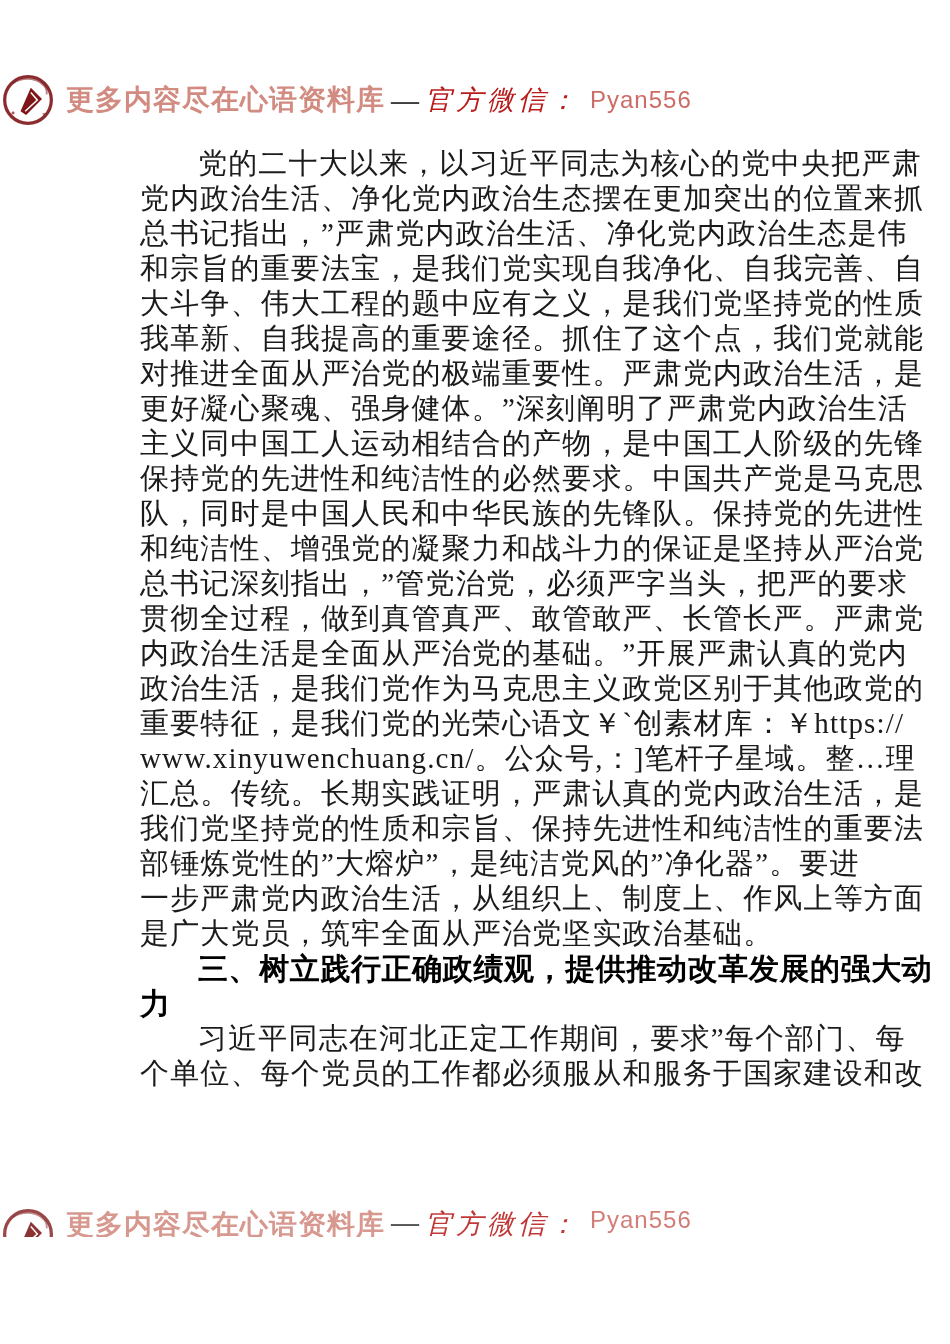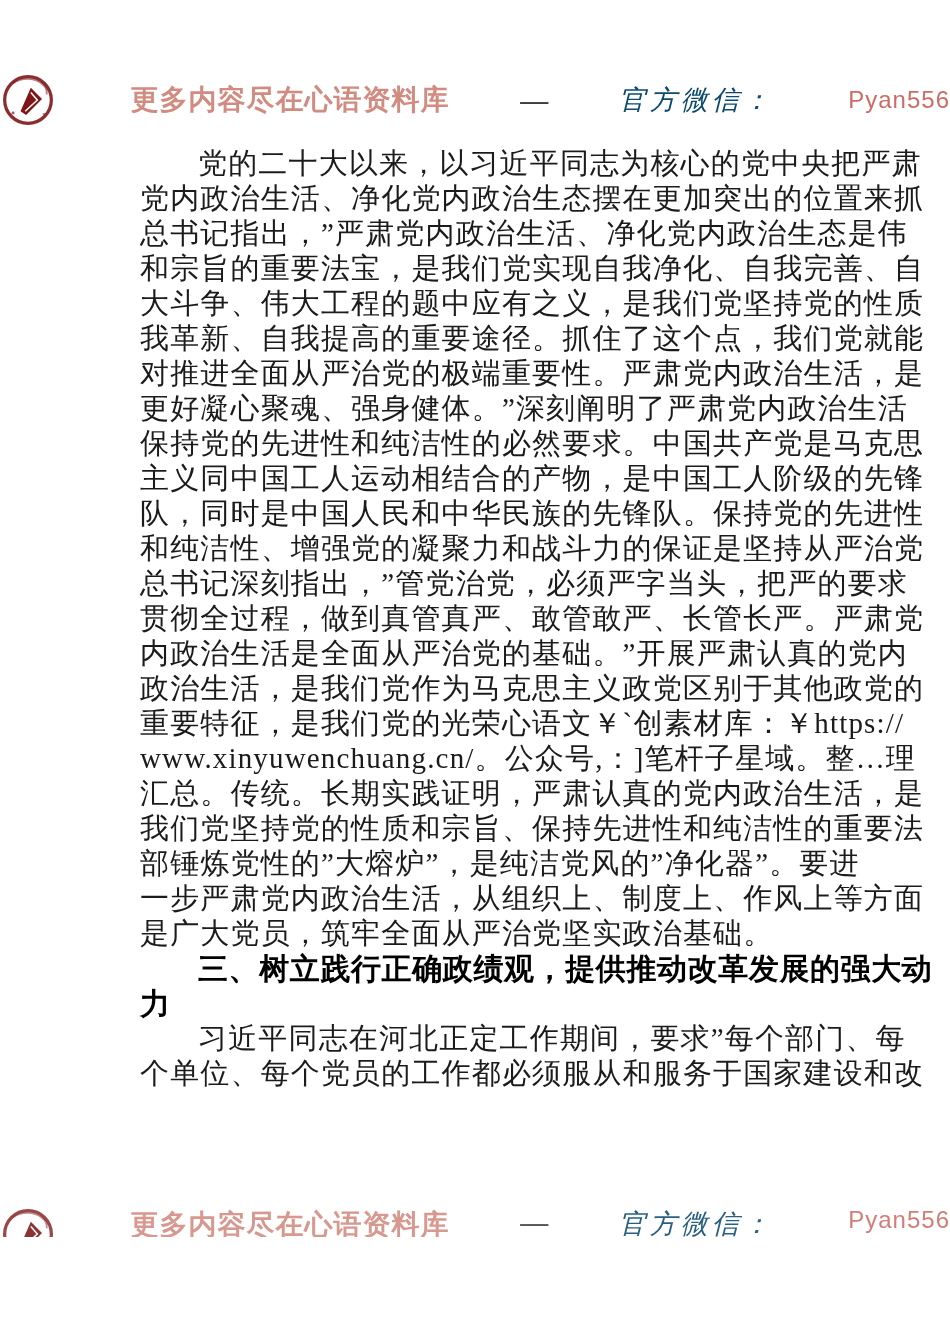--- a/index.html
+++ b/index.html
@@ -6,35 +6,35 @@
   .page{
     position:relative;
     width:950px;height:1344px;
     background:#ffffff;
     overflow:hidden;
     font-family:"Liberation Serif","DejaVu Serif",serif;
   }
   
   .watermark{
     position:absolute;left:0;right:0;
-    display:flex;align-items:center;justify-content:space-between;
-    gap:0;
+    display:flex;align-items:center;justify-content:flex-start;
+    gap:10px;
     white-space:nowrap;
   }
   .watermark.header{top:70px;height:60px;}
   .watermark.footer{top:1206px;height:31px;overflow:hidden;opacity:.88;align-items:flex-start;}
   .watermark .logo{flex:0 0 auto;width:56px;height:56px;}
   .wm-main{
     font-size:28px;font-weight:bold;letter-spacing:1px;
     color:#d28b80;
     font-family:"Liberation Serif","DejaVu Serif",serif;
   }
   .wm-dash{font-size:28px;font-weight:bold;color:#3f3f3f;margin:0 -4px;}
   .wm-label{
-    font-size:27px;color:#0c4a6e;font-style:italic;letter-spacing:4px;
+    font-size:27px;color:#b91c1c;font-style:italic;letter-spacing:4px;
     font-family:"DejaVu Serif","Liberation Serif",serif;
   }
   .wm-id{
     font-size:24px;color:#cd6c66;letter-spacing:1px;
     font-family:"Liberation Sans","DejaVu Sans",sans-serif;
   }
   
   .doc{
     position:absolute;left:140px;top:146px;width:676px;
   }
@@ -79,22 +79,22 @@
   <div class="doc">
       <div class="block body">
         <div class="line indent">党的二十大以来，以习近平同志为核心的党中央把严肃</div>
         <div class="line">党内政治生活、净化党内政治生态摆在更加突出的位置来抓</div>
         <div class="line">总书记指出，”严肃党内政治生活、净化党内政治生态是伟</div>
         <div class="line">和宗旨的重要法宝，是我们党实现自我净化、自我完善、自</div>
         <div class="line">大斗争、伟大工程的题中应有之义，是我们党坚持党的性质</div>
         <div class="line">我革新、自我提高的重要途径。抓住了这个点，我们党就能</div>
         <div class="line">对推进全面从严治党的极端重要性。严肃党内政治生活，是</div>
         <div class="line">更好凝心聚魂、强身健体。”深刻阐明了严肃党内政治生活</div>
+        <div class="line">主义同中国工人运动相结合的产物，是中国工人阶级的先锋</div>
         <div class="line">保持党的先进性和纯洁性的必然要求。中国共产党是马克思</div>
-        <div class="line">主义同中国工人运动相结合的产物，是中国工人阶级的先锋</div>
         <div class="line">队，同时是中国人民和中华民族的先锋队。保持党的先进性</div>
         <div class="line">和纯洁性、增强党的凝聚力和战斗力的保证是坚持从严治党</div>
         <div class="line">总书记深刻指出，”管党治党，必须严字当头，把严的要求</div>
         <div class="line">贯彻全过程，做到真管真严、敢管敢严、长管长严。严肃党</div>
         <div class="line">内政治生活是全面从严治党的基础。”开展严肃认真的党内</div>
         <div class="line">政治生活，是我们党作为马克思主义政党区别于其他政党的</div>
         <div class="line">重要特征，是我们党的光荣心语文￥`创素材库：￥https://</div>
         <div class="line">www.xinyuwenchuang.cn/。公众号,：]笔杆子星域。整…理</div>
         <div class="line">汇总。传统。长期实践证明，严肃认真的党内政治生活，是</div>
         <div class="line">我们党坚持党的性质和宗旨、保持先进性和纯洁性的重要法</div>

